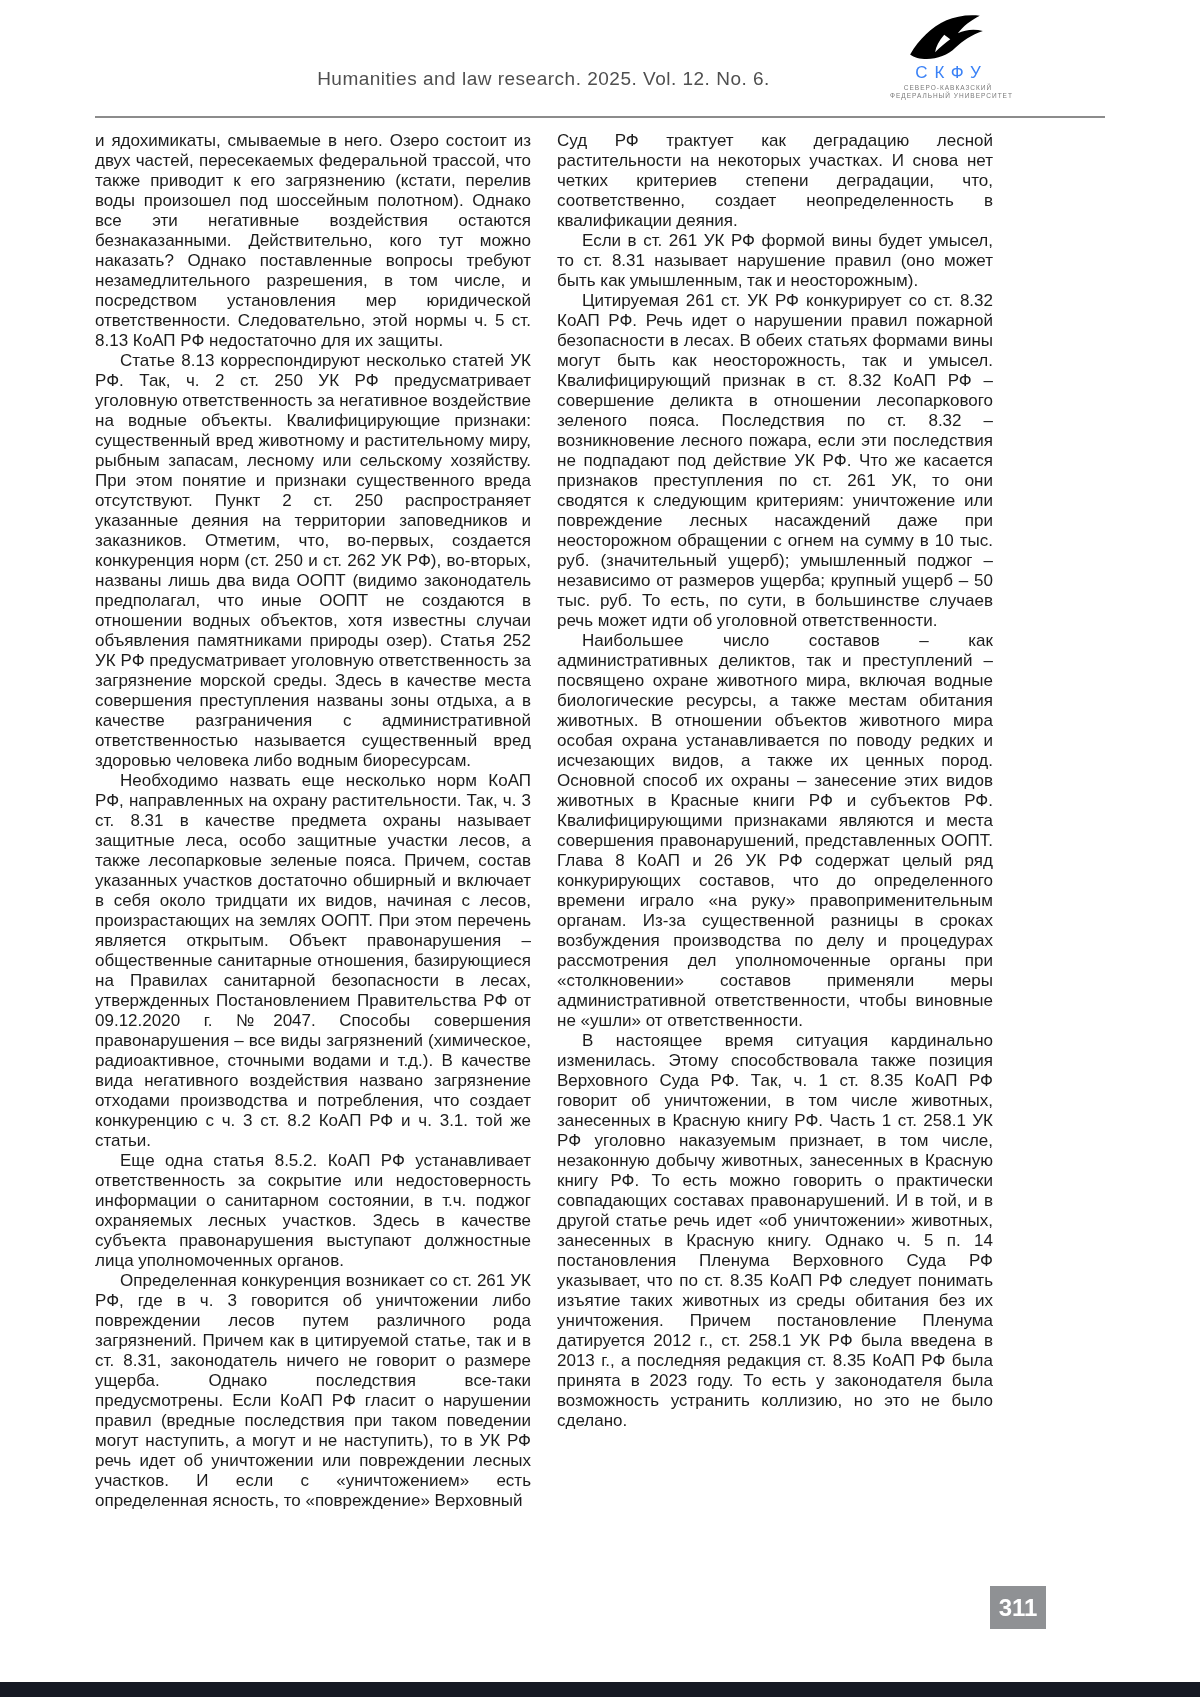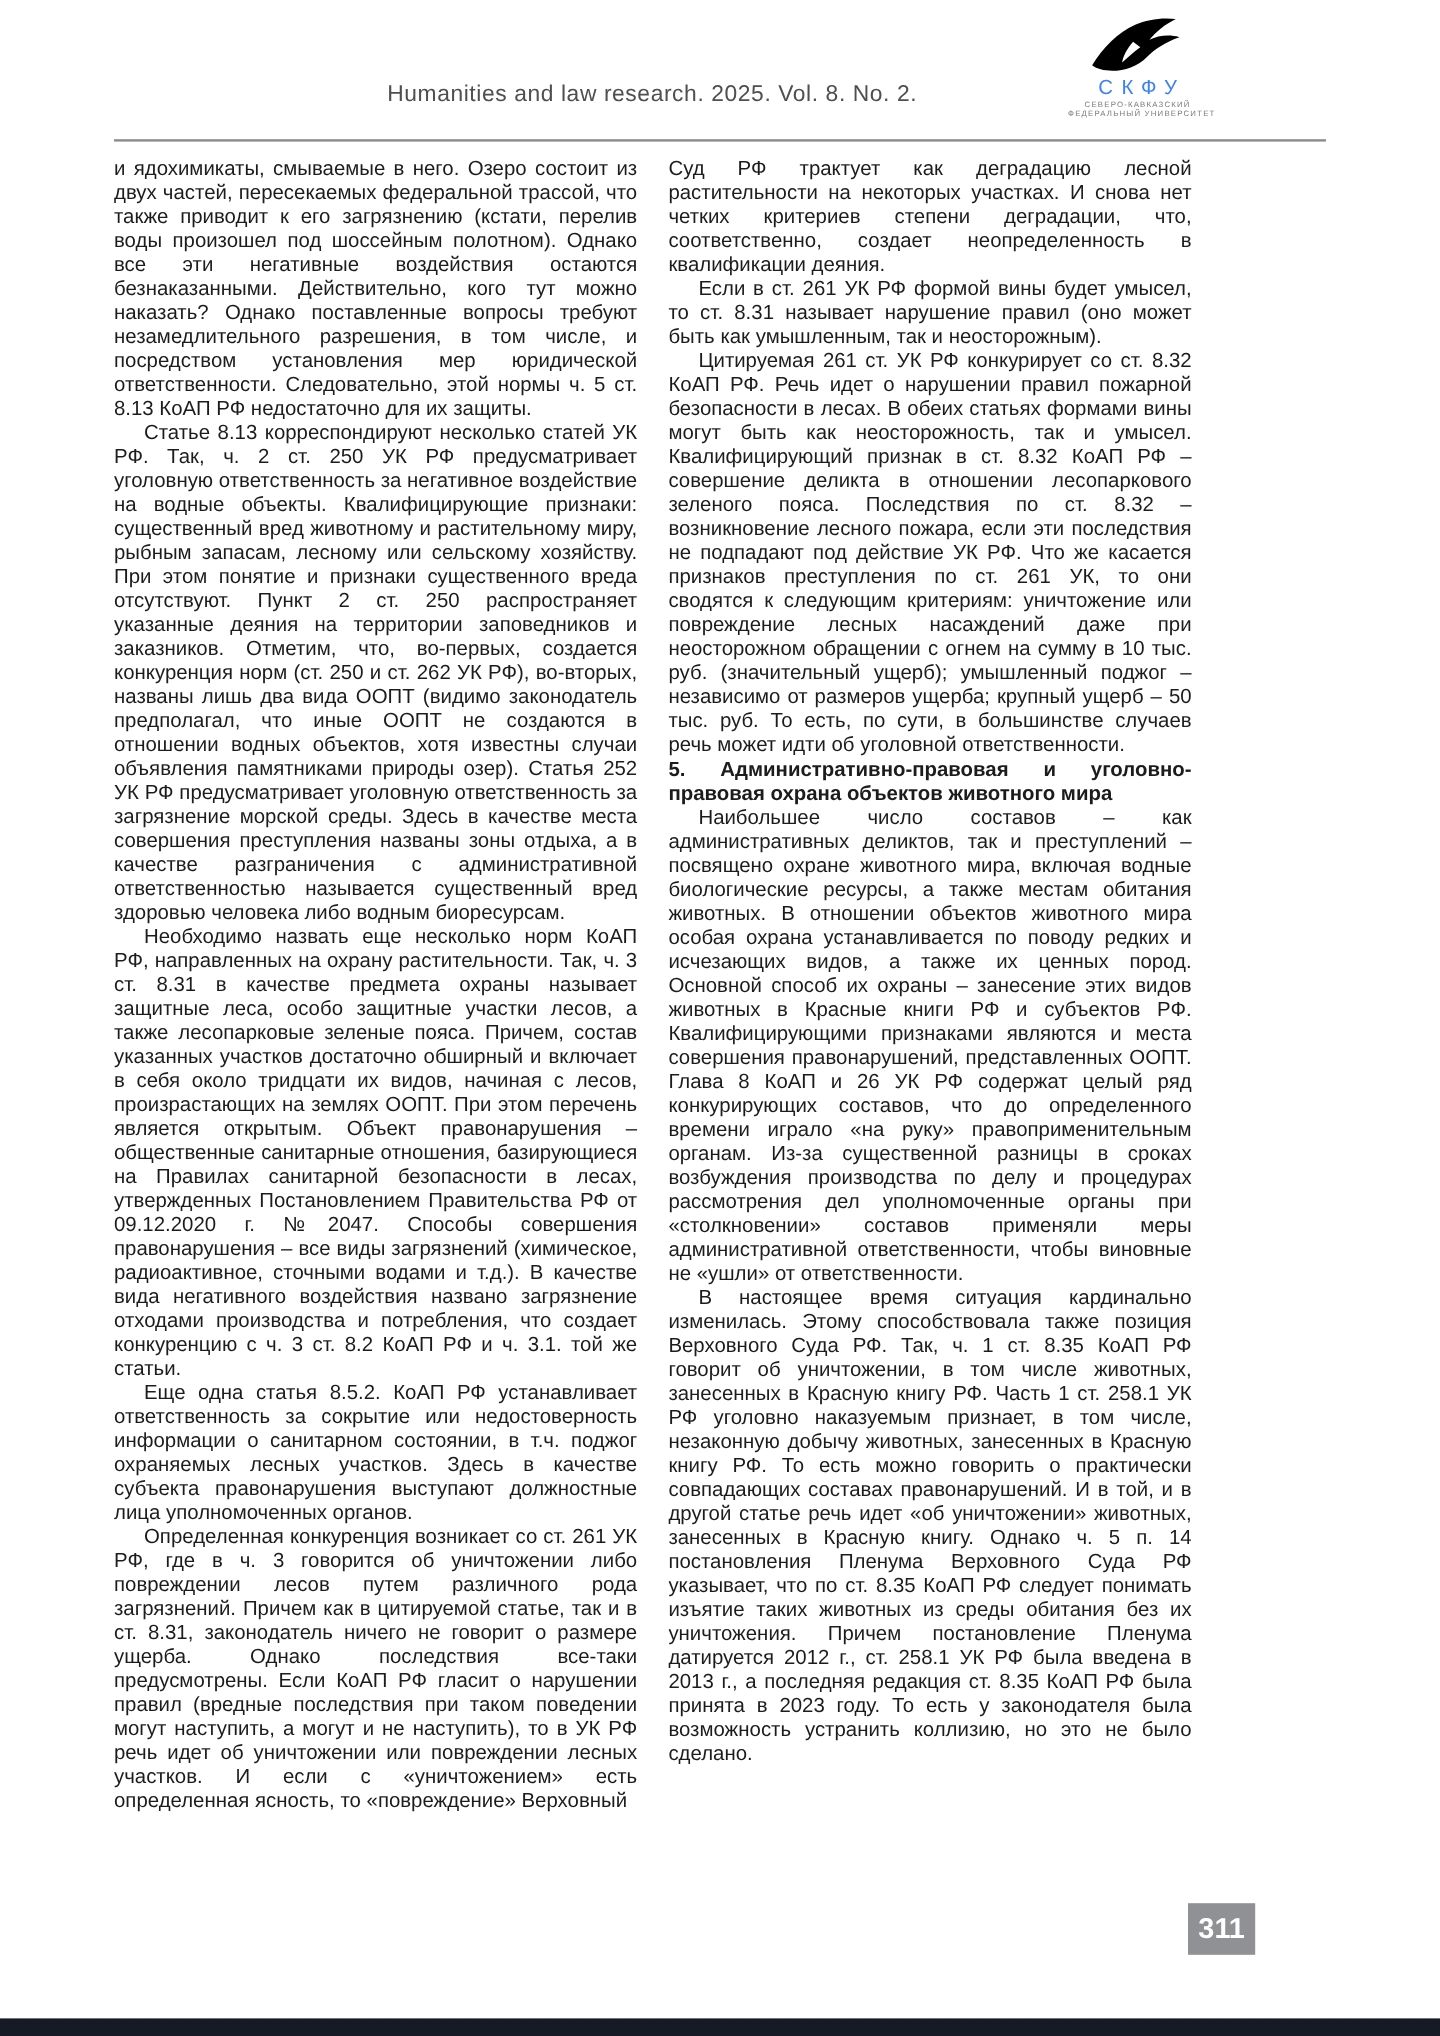--- a/index.html
+++ b/index.html
@@ -62,21 +62,21 @@
   .footer-bar {
     position:absolute; left:0; bottom:0; width:1200px; height:15px;
     background:#161a24;
   }
 </style>
 </head>
 <body>
 
 <div class="page">
 
-  <div class="journal-title">Humanities and law research. 2025. Vol. 8. No. 2.</div>
+  <div class="journal-title">Humanities and law research. 2025. Vol. 12. No. 6.</div>
 
   <div class="logo">
     <svg viewBox="0 0 120 66" aria-hidden="true">
       <path d="M10 56 C22 36 38 20 58 11 C70 6 86 3 102 5 C90 11 80 19 73 28 C83 23 95 22 106 25 C91 30 79 38 70 47 C60 57 46 62 32 62 C23 62 15 60 10 56 Z" fill="#000000"></path>
       <path d="M55 30 C48 38 44 46 43 53 C49 47 56 41 63 36 Z" fill="#ffffff"></path>
     </svg>
     <div class="logo-acronym">СКФУ</div>
     <div class="logo-line">СЕВЕРО-КАВКАЗСКИЙ</div>
     <div class="logo-line">ФЕДЕРАЛЬНЫЙ УНИВЕРСИТЕТ</div>
   </div>
@@ -88,21 +88,20 @@
       <div class="para indent" lang="ru">Статье 8.13 корреспондируют несколько статей УК РФ. Так, ч. 2 ст. 250 УК РФ предусматривает уголовную ответственность за негативное воздействие на водные объекты. Квалифицирующие признаки: существенный вред животному и растительному миру, рыбным запасам, лесному или сельскому хозяйству. При этом понятие и признаки существенного вреда отсутствуют. Пункт 2 ст. 250 распространяет указанные деяния на территории заповедников и заказников. Отметим, что, во-первых, создается конкуренция норм (ст. 250 и ст. 262 УК РФ), во-вторых, названы лишь два вида ООПТ (видимо законодатель предполагал, что иные ООПТ не создаются в отношении водных объектов, хотя известны случаи объявления памятниками природы озер). Статья 252 УК РФ предусматривает уголовную ответственность за загрязнение морской среды. Здесь в качестве места совершения преступления названы зоны отдыха, а в качестве разграничения с административной ответственностью называется существенный вред здоровью человека либо водным биоресурсам.</div>
       <div class="para indent" lang="ru">Необходимо назвать еще несколько норм КоАП РФ, направленных на охрану растительности. Так, ч. 3 ст. 8.31 в качестве предмета охраны называет защитные леса, особо защитные участки лесов, а также лесопарковые зеленые пояса. Причем, состав указанных участков достаточно обширный и включает в себя около тридцати их видов, начиная с лесов, произрастающих на землях ООПТ. При этом перечень является открытым. Объект правонарушения – общественные санитарные отношения, базирующиеся на Правилах санитарной безопасности в лесах, утвержденных Постановлением Правительства РФ от 09.12.2020 г. №2047. Способы совершения правонарушения – все виды загрязнений (химическое, радиоактивное, сточными водами и т.д.). В качестве вида негативного воздействия названо загрязнение отходами производства и потребления, что создает конкуренцию с ч. 3 ст. 8.2 КоАП РФ и ч. 3.1. той же статьи.</div>
       <div class="para indent" lang="ru">Еще одна статья 8.5.2. КоАП РФ устанавливает ответственность за сокрытие или недостоверность информации о санитарном состоянии, в т.ч. поджог охраняемых лесных участков. Здесь в качестве субъекта правонарушения выступают должностные лица уполномоченных органов.</div>
       <div class="para indent" lang="ru">Определенная конкуренция возникает со ст. 261 УК РФ, где в ч. 3 говорится об уничтожении либо повреждении лесов путем различного рода загрязнений. Причем как в цитируемой статье, так и в ст. 8.31, законодатель ничего не говорит о размере ущерба. Однако последствия все-таки предусмотрены. Если КоАП РФ гласит о нарушении правил (вредные последствия при таком поведении могут наступить, а могут и не наступить), то в УК РФ речь идет об уничтожении или повреждении лесных участков. И если с «уничтожением» есть определенная ясность, то «повреждение» Верховный</div>
     </section>
 
   <section class="col col-right">
       <div class="para" lang="ru">Суд РФ трактует как деградацию лесной растительности на некоторых участках. И снова нет четких критериев степени деградации, что, соответственно, создает неопределенность в квалификации деяния.</div>
       <div class="para indent" lang="ru">Если в ст. 261 УК РФ формой вины будет умысел, то ст. 8.31 называет нарушение правил (оно может быть как умышленным, так и неосторожным).</div>
       <div class="para indent" lang="ru">Цитируемая 261 ст. УК РФ конкурирует со ст. 8.32 КоАП РФ. Речь идет о нарушении правил пожарной безопасности в лесах. В обеих статьях формами вины могут быть как неосторожность, так и умысел. Квалифицирующий признак в ст. 8.32 КоАП РФ – совершение деликта в отношении лесопаркового зеленого пояса. Последствия по ст. 8.32 – возникновение лесного пожара, если эти последствия не подпадают под действие УК РФ. Что же касается признаков преступления по ст. 261 УК, то они сводятся к следующим критериям: уничтожение или повреждение лесных насаждений даже при неосторожном обращении с огнем на сумму в 10 тыс. руб. (значительный ущерб); умышленный поджог – независимо от размеров ущерба; крупный ущерб – 50 тыс. руб. То есть, по сути, в большинстве случаев речь может идти об уголовной ответственности.</div>
-      <div class="heading" lang="ru">5. Административно-правовая и уголовно-правовая охрана объектов животного мира</div>
       <div class="para indent" lang="ru">Наибольшее число составов – как административных деликтов, так и преступлений – посвящено охране животного мира, включая водные биологические ресурсы, а также местам обитания животных. В отношении объектов животного мира особая охрана устанавливается по поводу редких и исчезающих видов, а также их ценных пород. Основной способ их охраны – занесение этих видов животных в Красные книги РФ и субъектов РФ. Квалифицирующими признаками являются и места совершения правонарушений, представленных ООПТ. Глава 8 КоАП и 26 УК РФ содержат целый ряд конкурирующих составов, что до определенного времени играло «на руку» правоприменительным органам. Из-за существенной разницы в сроках возбуждения производства по делу и процедурах рассмотрения дел уполномоченные органы при «столкновении» составов применяли меры административной ответственности, чтобы виновные не «ушли» от ответственности.</div>
       <div class="para indent" lang="ru">В настоящее время ситуация кардинально изменилась. Этому способствовала также позиция Верховного Суда РФ. Так, ч. 1 ст. 8.35 КоАП РФ говорит об уничтожении, в том числе животных, занесенных в Красную книгу РФ. Часть 1 ст. 258.1 УК РФ уголовно наказуемым признает, в том числе, незаконную добычу животных, занесенных в Красную книгу РФ. То есть можно говорить о практически совпадающих составах правонарушений. И в той, и в другой статье речь идет «об уничтожении» животных, занесенных в Красную книгу. Однако ч. 5 п. 14 постановления Пленума Верховного Суда РФ указывает, что по ст. 8.35 КоАП РФ следует понимать изъятие таких животных из среды обитания без их уничтожения. Причем постановление Пленума датируется 2012 г., ст. 258.1 УК РФ была введена в 2013 г., а последняя редакция ст. 8.35 КоАП РФ была принята в 2023 году. То есть у законодателя была возможность устранить коллизию, но это не было сделано.</div>
     </section>
 
   <div class="page-number">311</div>
 
   <div class="footer-bar"></div>
 
 </div>
 

